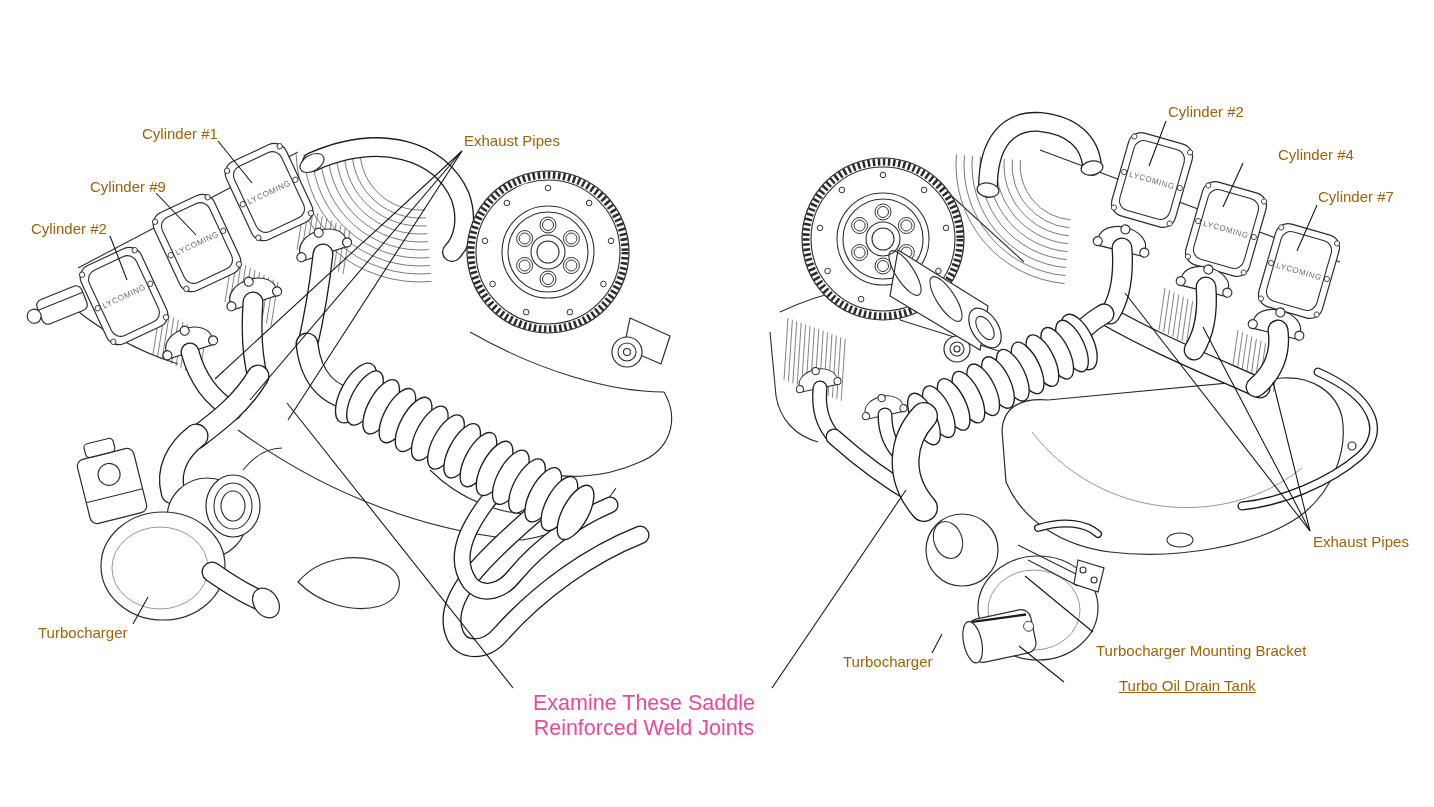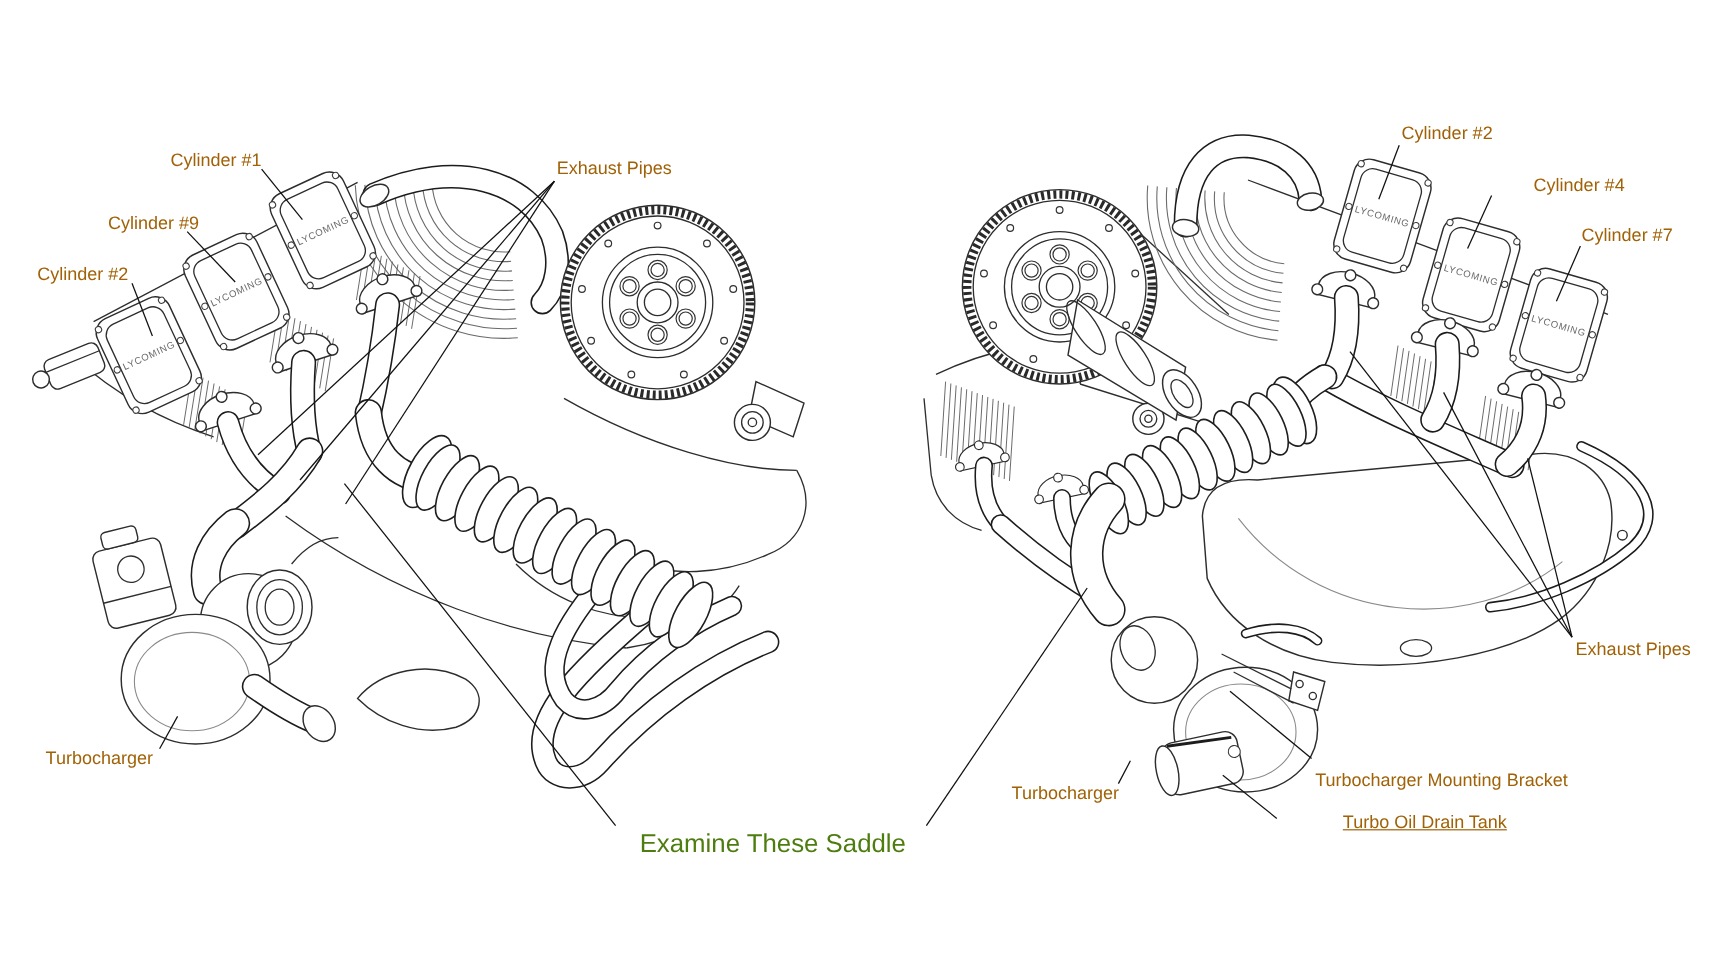--- a/index.html
+++ b/index.html
@@ -1,20 +1,20 @@
 <!DOCTYPE html>
 <html><head>
 <meta charset="utf-8">
 <style>
   html,body{margin:0;padding:0;background:#fff;}
   #stage{position:relative;width:1434px;height:807px;background:#fff;overflow:hidden;
          font-family:"Liberation Sans", sans-serif;}
   #art{position:absolute;left:0;top:0;}
   .lbl{position:absolute;font-size:15px;line-height:1.15;color:#a16207;white-space:nowrap;}
-  .caption{position:absolute;font-size:21.5px;line-height:25px;color:#4d7c0f;text-align:center;}
+  .caption{position:absolute;font-size:21.5px;line-height:25px;color:#ec4899;text-align:center;}
   
   .ln{fill:none;stroke:#2d2d2d;stroke-width:1.1;}
   .ln2{fill:none;stroke:#8a8a8a;stroke-width:0.9;}
   .wfill{fill:#ffffff;stroke:#2d2d2d;stroke-width:1.2;}
   .lnf{fill:#ffffff;stroke:#3a3a3a;stroke-width:0.9;}
   .teeth{fill:none;stroke:#2a2a2a;stroke-width:7;stroke-dasharray:2.5 2.6;}
   .fins line{stroke:#5a5a5a;stroke-width:0.75;}
   .arcs path{fill:none;stroke:#6a6a6a;stroke-width:0.9;}
   .ring circle{fill:#fff;stroke:#333;stroke-width:1;}
   .coils ellipse{fill:#fff;stroke:#1f1f1f;stroke-width:1.35;}
@@ -484,15 +484,16 @@
 <div class="lbl" style="left:1168px;top:103px;">Cylinder #2</div>
 <div class="lbl" style="left:1264px;top:146px;margin-left:14px;">Cylinder #4</div>
 <div class="lbl" style="left:1318px;top:188px;">Cylinder #7</div>
 <div class="lbl" style="left:1313px;top:533px;">Exhaust Pipes</div>
 <div class="lbl" style="left:843px;top:653px;">Turbocharger</div>
 <div class="lbl" style="left:1096px;top:642px;">Turbocharger Mounting Bracket</div>
 <div class="lbl" style="left:1119px;top:677px;text-decoration:underline;">Turbo Oil Drain Tank</div>
 
 <div class="caption" style="left:519px;top:691px;width:250px;">
   <div>Examine These Saddle</div>
+  <div>Reinforced Weld Joints</div>
 </div>
 
 </div>
 
 </body></html>

